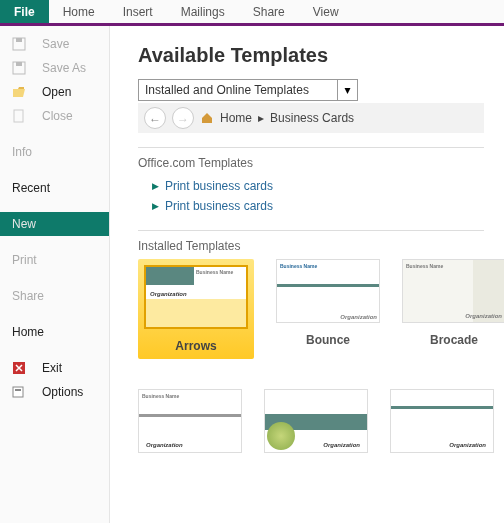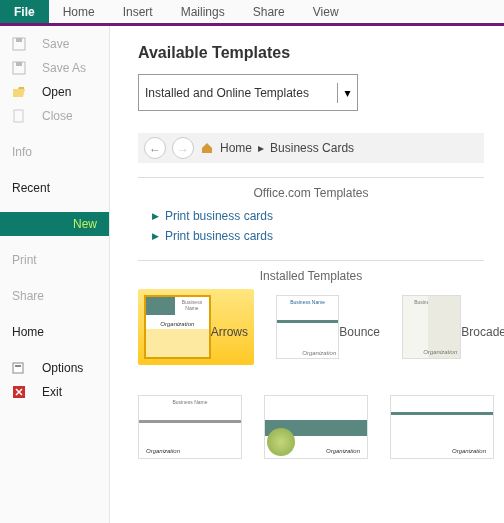--- a/index.html
+++ b/index.html
@@ -5,39 +5,39 @@
 * { box-sizing: border-box; margin: 0; padding: 0; }
 body { font-family: "Segoe UI", Tahoma, sans-serif; font-size: 12px; width: 504px; height: 523px; overflow: hidden; background: #fff; }
 .ribbon { display: flex; height: 26px; background: #fafafa; border-bottom: 3px solid #701a75; }
 .ribbon .tab { padding: 5px 14px 4px; color: #555; cursor: pointer; }
 .ribbon .tab.file { background: #0e7a6a; color: #fff; font-weight: bold; }
 .main { display: flex; height: calc(523px - 26px); }
 .sidebar { width: 110px; background: #fafafa; border-right: 1px solid #e5e5e5; display: flex; flex-direction: column; padding-top: 6px; }
 .side-item { display: flex; align-items: center; gap: 16px; padding: 5px 12px; color: #666; cursor: pointer; }
 .side-item.dim { color: #aaa; }
 .side-item.black { color: #222; }
-.side-item.sel { background: #0e7a6a; color: #bef264; position: relative; justify-content: flex-end; }
+.side-item.sel { background: #0e7a6a; color: #e5e5e5; position: relative; }
 .side-item.sel::after { content: ""; position: absolute; right: -8px; top: 50%; margin-top: -8px; border: 8px solid transparent; border-left-color: #0e7a6a; }
 .side-sep { height: 12px; }
 .ico { width: 14px; height: 14px; display: inline-block; }
 .content { flex: 1; padding: 18px 20px 0 28px; overflow: hidden; }
-.content h2 { font-size: 16px; font-weight: bold; color: #333; margin-bottom: 12px; }
-.dd { display: flex; align-items: center; border: 1px solid #999; width: 220px; height: 37px; margin-bottom: 22px; }
+.content h2 { font-size: 20px; font-weight: bold; color: #333; margin-bottom: 12px; }
+.dd { display: flex; align-items: center; border: 1px solid #999; width: 220px; height: 22px; margin-bottom: 2px; }
 .dd span { flex: 1; padding: 0 6px; color: #333; }
 .dd .btn { width: 20px; height: 20px; border-left: 1px solid #999; display: flex; align-items: center; justify-content: center; }
 .crumb { display: flex; align-items: center; gap: 6px; background: #f2f2f2; padding: 4px 6px; margin-bottom: 14px; }
 .nav-btn { width: 22px; height: 22px; border: 1px solid #ccc; border-radius: 50%; background: #fff; display: flex; align-items: center; justify-content: center; color: #888; }
 .crumb-text { color: #444; }
-.sect { border-top: 1px solid #ddd; padding: 8px 0 4px; margin-bottom: 10px; text-align: center; }
+.sect { border-top: 1px solid #ddd; padding: 8px 0 4px; margin-bottom: 10px; }
 .sect-h { color: #666; font-size: 12px; margin-bottom: 6px; }
 .link-row { display: flex; align-items: center; gap: 6px; padding: 3px 0 3px 14px; }
 .link-row .tri { color: #0e7a6a; font-size: 9px; }
 .link-row span.lnk { color: #2a6a9a; cursor: pointer; }
 .tpl-row { display: flex; gap: 22px; margin-top: 6px; }
-.tpl { width: 104px; display: flex; flex-direction: row; align-items: center; }
+.tpl { width: 104px; display: flex; flex-direction: column; align-items: center; font-weight: bold; }
 .tpl .card { width: 104px; height: 64px; border: 1px solid #ddd; background: #fff; position: relative; font-size: 5px; color: #777; display: flex; flex-direction: column; }
 .tpl.sel .card { border: 2px solid #e0a000; }
 .tpl.sel { background: linear-gradient(#ffe680, #ffc926); padding: 6px; border-radius: 2px; width: 116px; }
 .tpl .lbl { margin-top: 10px; color: #555; }
 .tpl.sel .lbl { color: #444; }
 .card .bar { height: 18px; background: #5a8780; }
 .card .org { font-size: 6px; color: #333; padding: 2px 4px; font-style: italic; }
 .card .bot { flex: 1; background: #fdeaa0; }
 .card.bounce .bar { height: 3px; background: #5a8780; margin-top: 12px; }
 .card.bounce .corner { position: absolute; right: 2px; bottom: 2px; font-size: 6px; font-style: italic; }
@@ -117,34 +117,34 @@
         <span>Share</span>
       </div>
     <div class="side-sep"></div>
     <div class="side-item black">
         <span>Home</span>
       </div>
     <div class="side-sep"></div>
     <div class="side-item black">
       <span class="ico">
           <svg width="14" height="14">
+            <rect x="1" y="1" width="12" height="12" fill="#c83030"></rect>
+            <path d="M4 4l6 6M10 4l-6 6" stroke="#fff" stroke-width="1.5"></path>
+          </svg>
+        </span>
+      <span>Exit</span>
+    </div>
+    <div class="side-item black">
+      <span class="ico">
+          <svg width="14" height="14">
             <rect x="1" y="2" width="10" height="10" fill="#fff" stroke="#888"></rect>
             <rect x="3" y="4" width="6" height="2" fill="#888"></rect>
           </svg>
         </span>
       <span>Options</span>
-    </div>
-    <div class="side-item black">
-      <span class="ico">
-          <svg width="14" height="14">
-            <rect x="1" y="1" width="12" height="12" fill="#c83030"></rect>
-            <path d="M4 4l6 6M10 4l-6 6" stroke="#fff" stroke-width="1.5"></path>
-          </svg>
-        </span>
-      <span>Exit</span>
     </div>
   </div>
 
   <div class="content">
     <h2>Available Templates</h2>
 
     <div class="dd">
       <span>Installed and Online Templates</span>
       <div class="btn">▾</div>
     </div>

